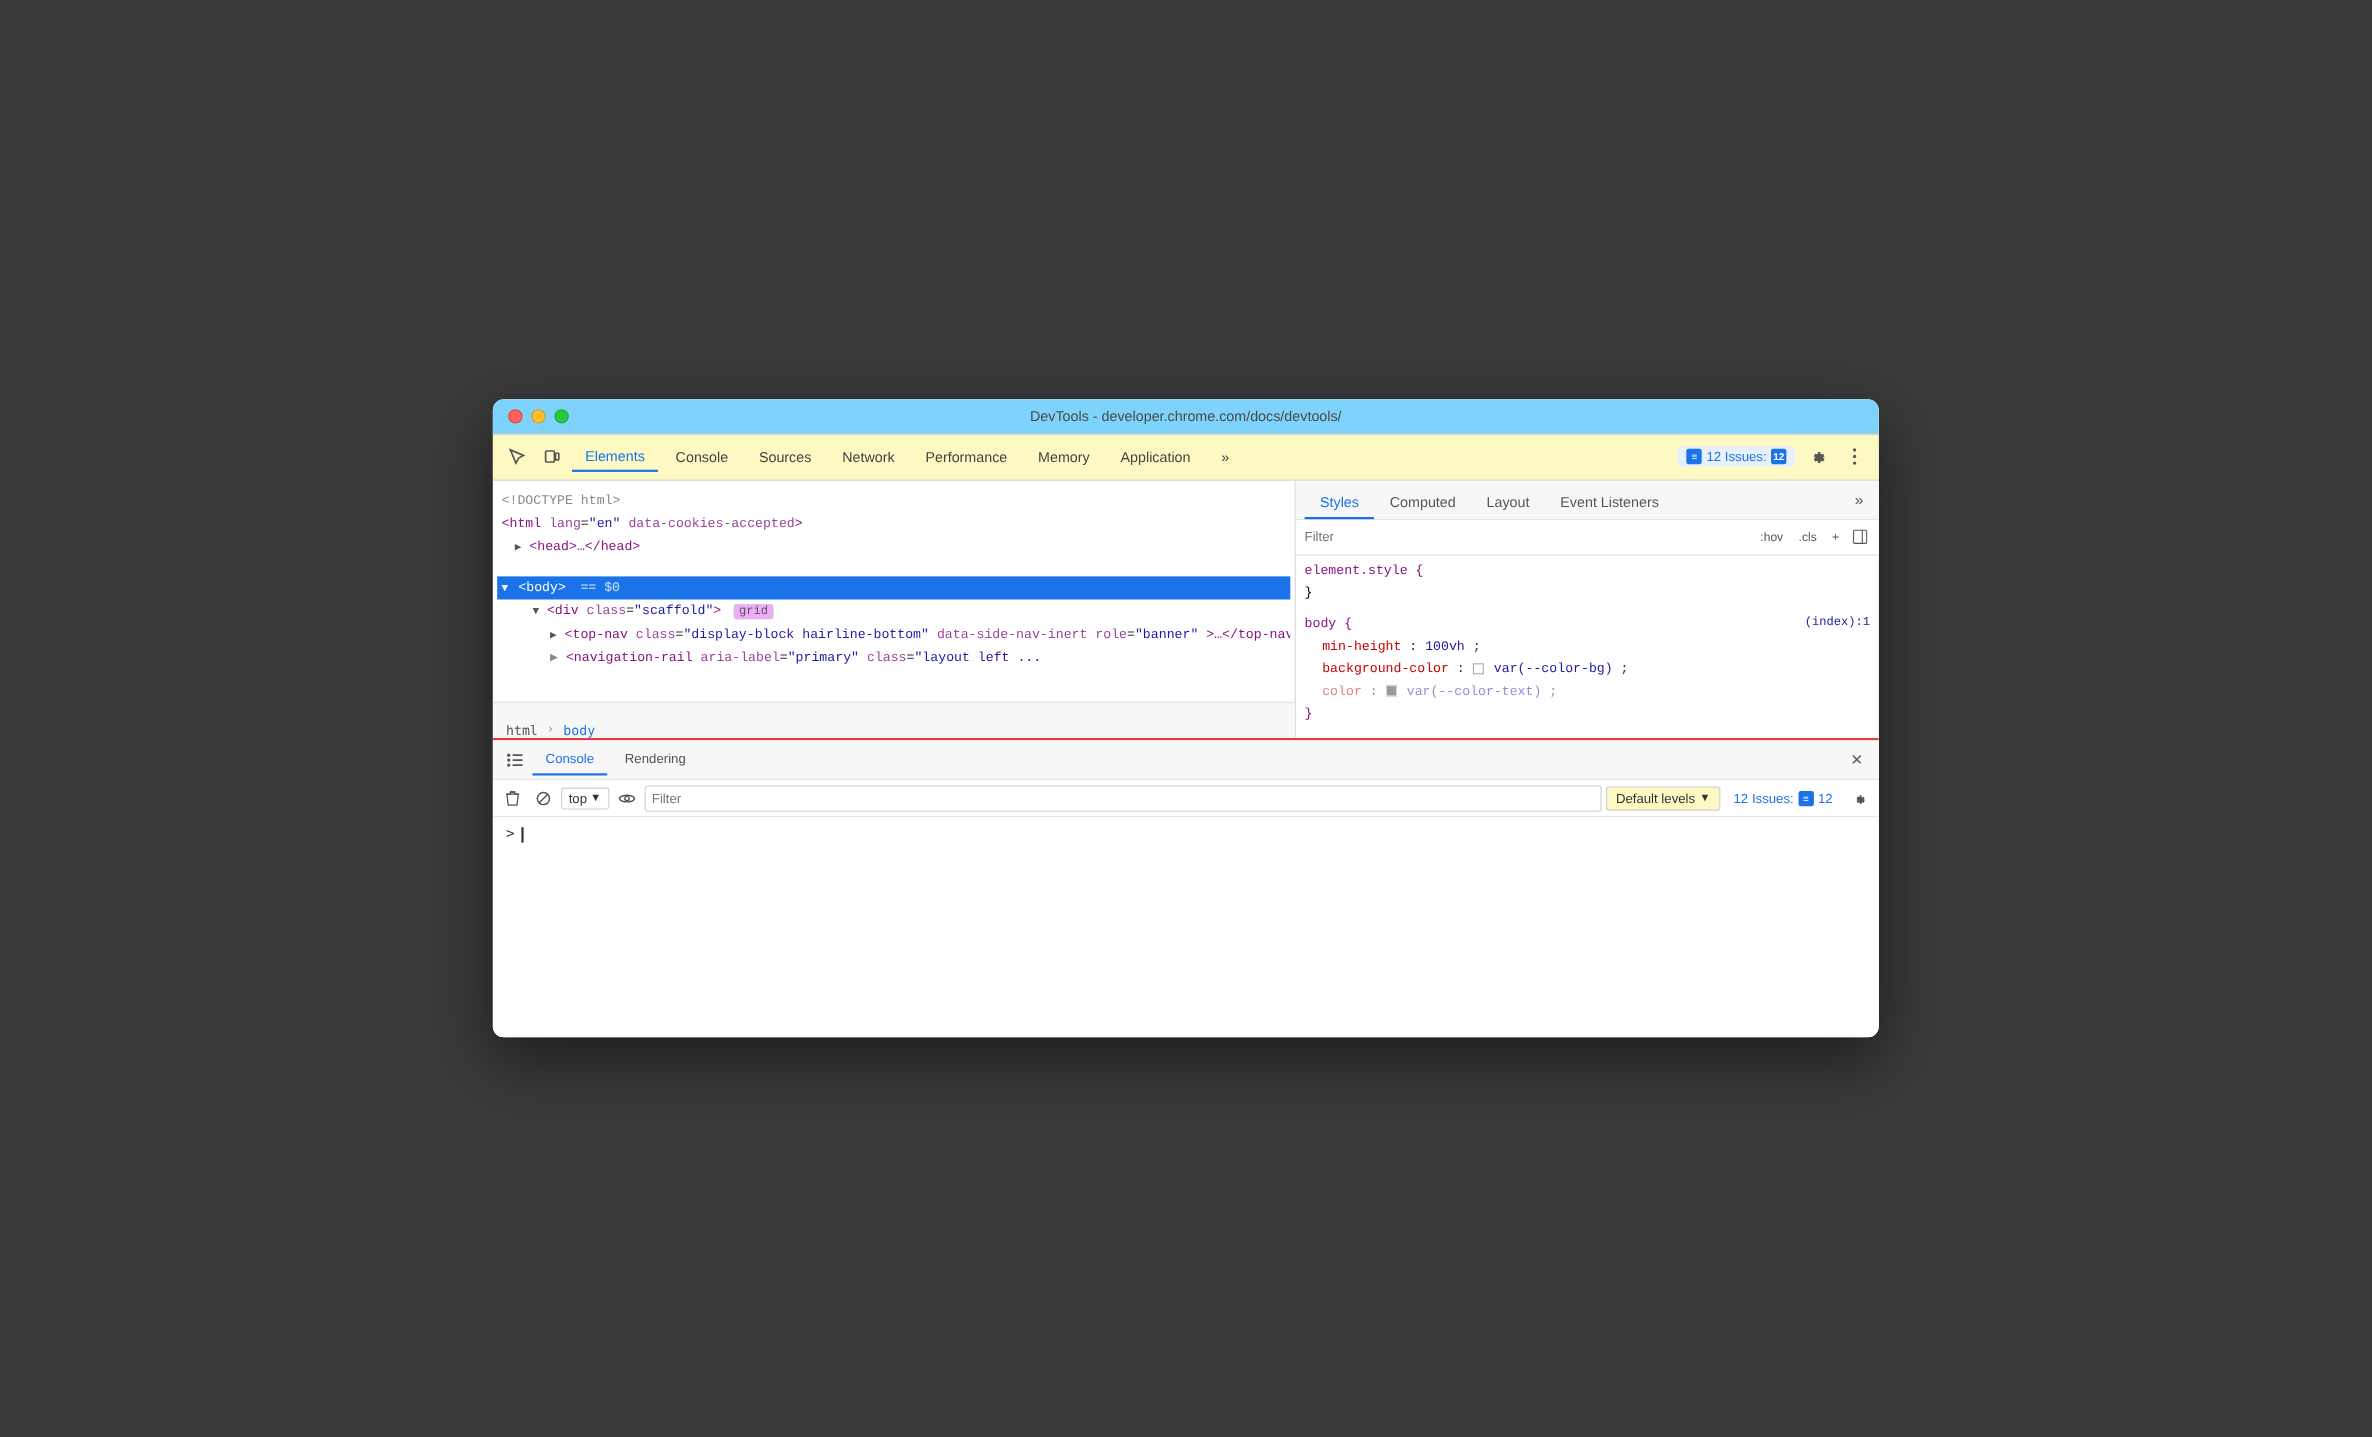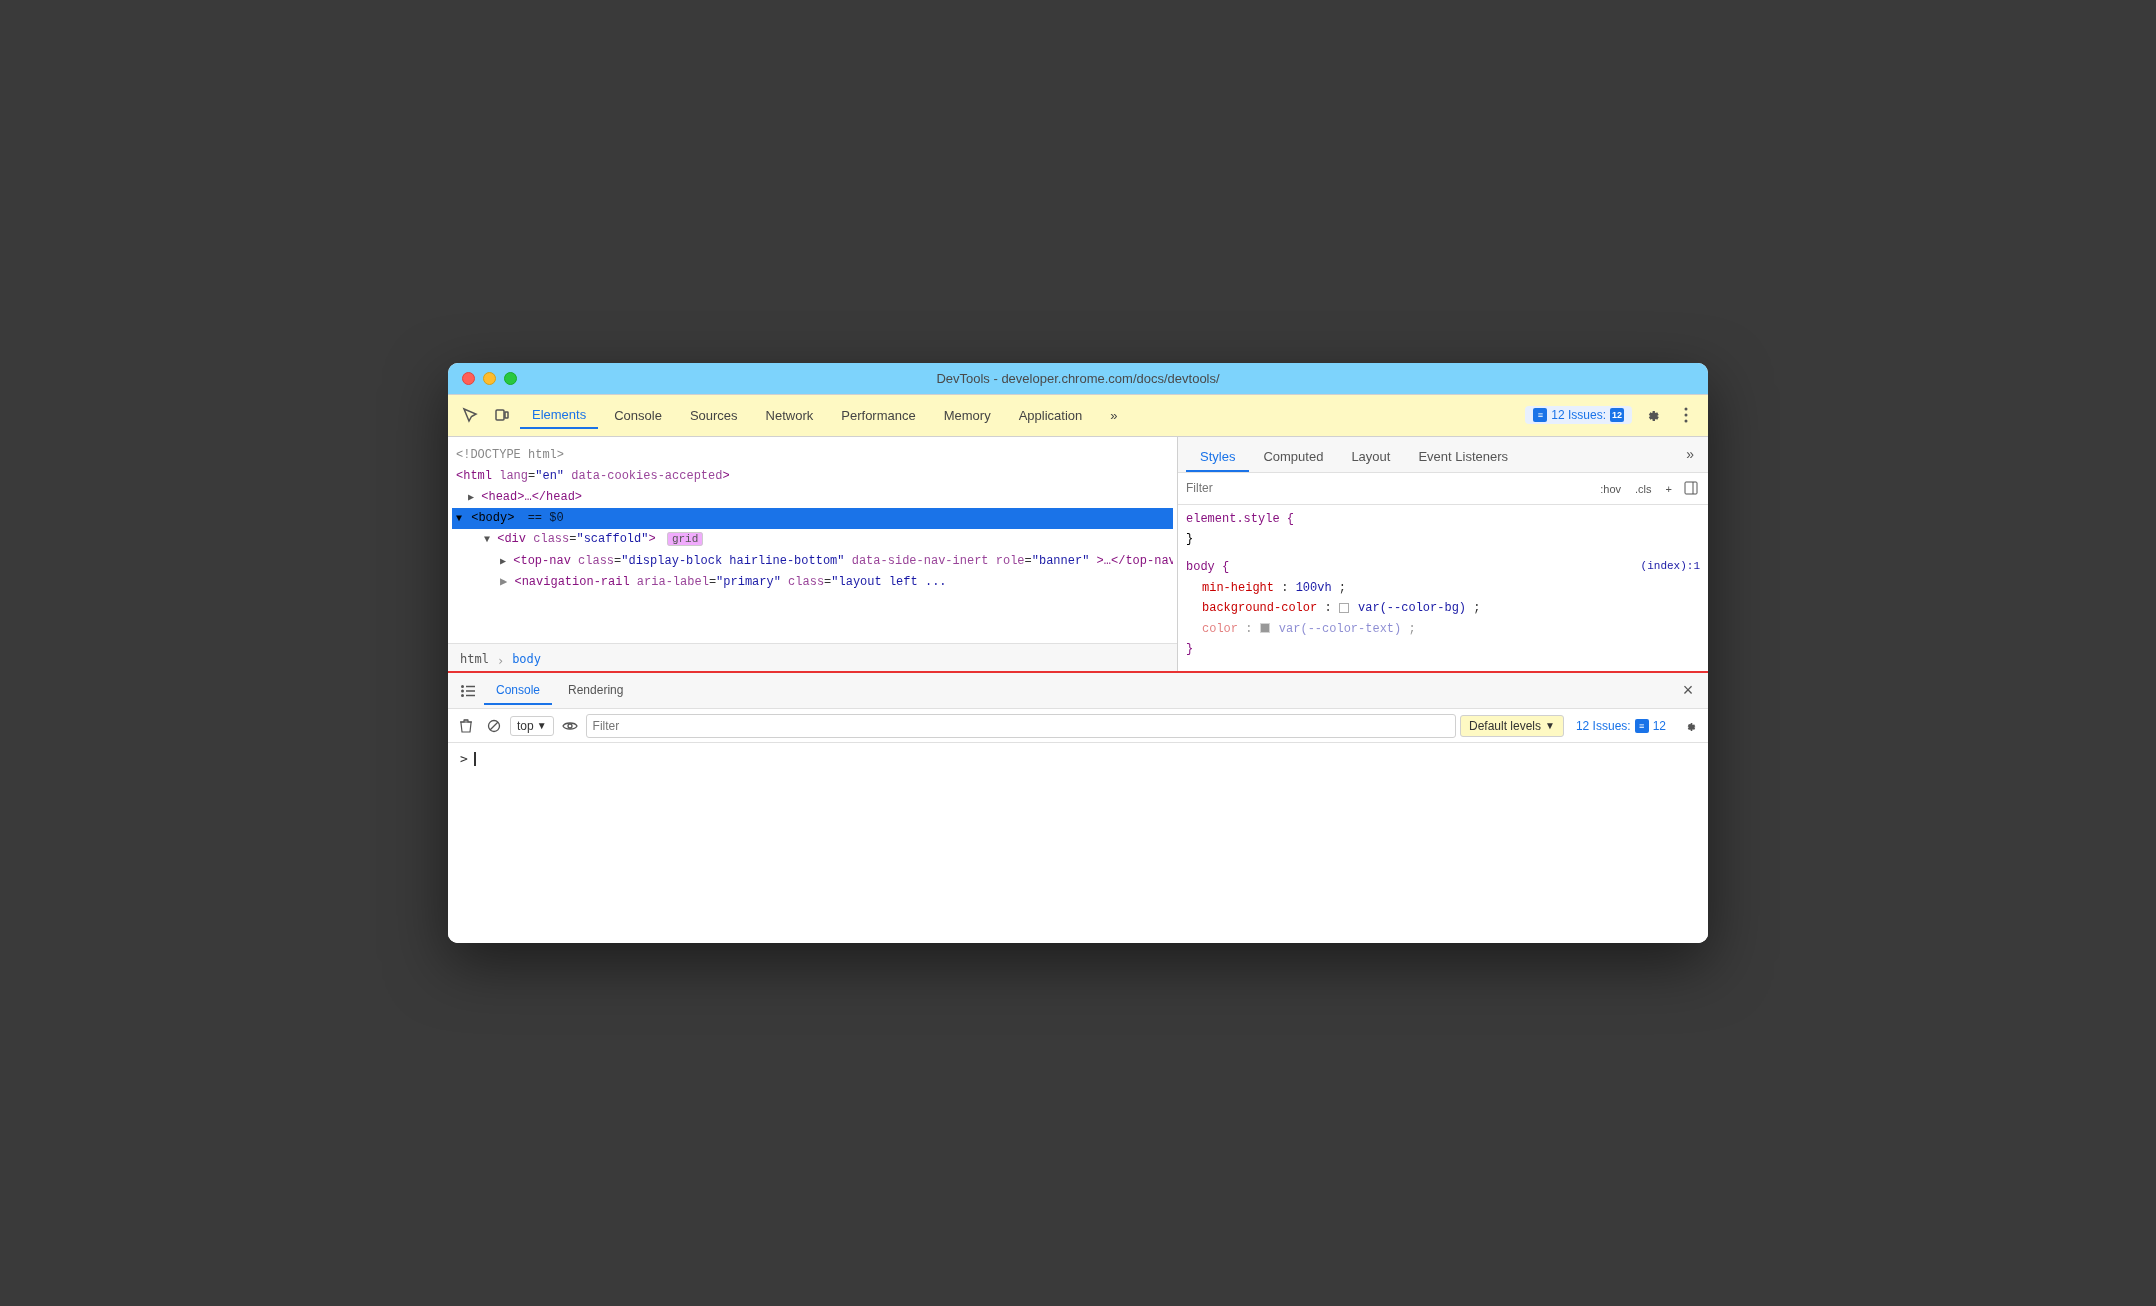--- a/index.html
+++ b/index.html
@@ -171,30 +171,31 @@
       background: #f0abfc;
       border: 1px solid #ccc;
       border-radius: 3px;
       padding: 0 4px;
       font-size: 11px;
       color: #555;
       margin-left: 4px;
     }
     .selected-line {
       background: #1a73e8;
-      color: #000000;
+      color: #ffffff;
+      margin-top: 16px;
     }
 
     .breadcrumb-bar {
       height: 28px;
       background: #f7f7f7;
       border-top: 1px solid #e0e0e0;
       display: flex;
-      align-items: flex-end;
-      padding: 3px 8px;
+      align-items: flex-start;
+      padding: 16px 8px;
       font-family: 'Menlo', monospace;
       font-size: 12px;
       gap: 4px;
       flex-shrink: 0;
     }
     .breadcrumb-item {
       color: #555;
       cursor: pointer;
       padding: 2px 4px;
       border-radius: 3px;

